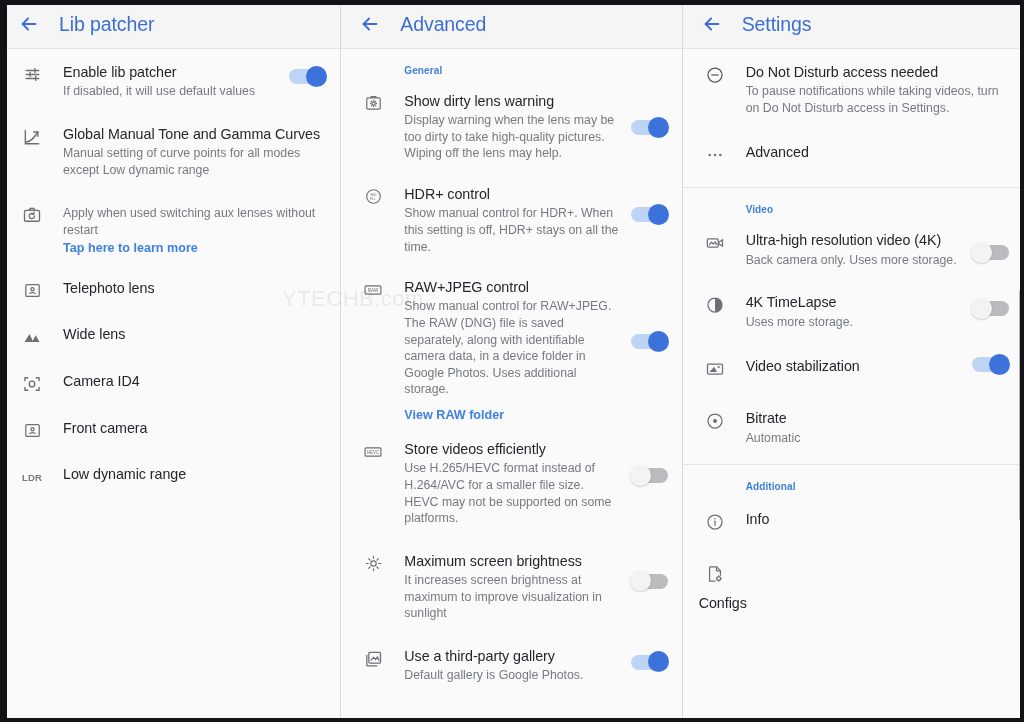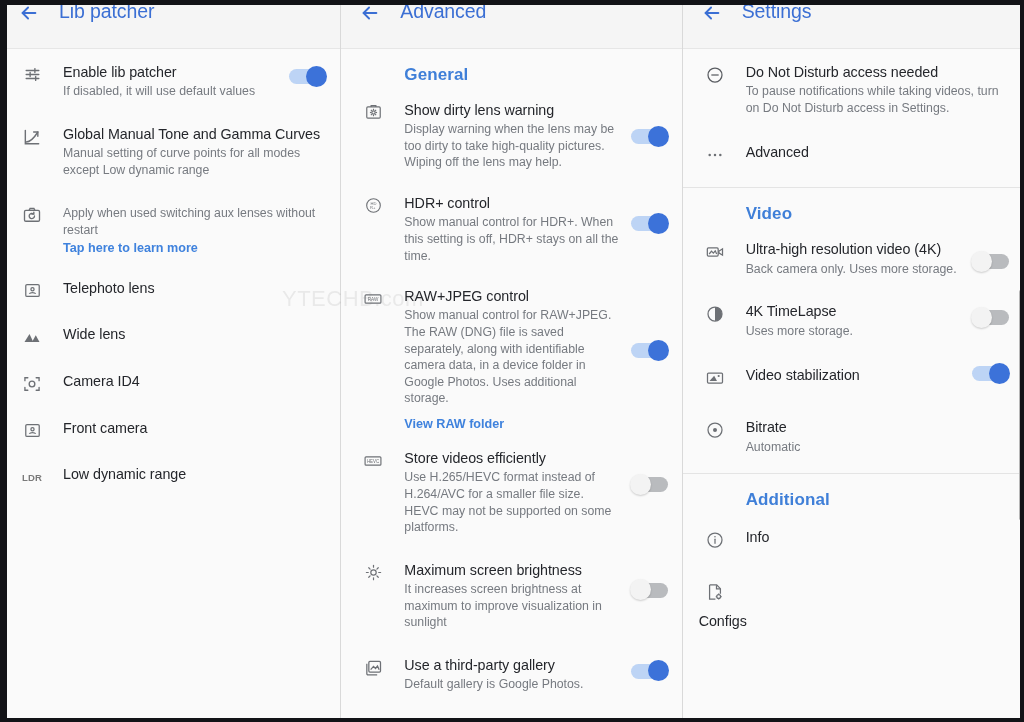--- a/index.html
+++ b/index.html
@@ -31,21 +31,21 @@
   }
   #frame-top { left:0; top:0; width:1024px; height:5px; }
   #frame-bottom { left:0; bottom:0; width:1024px; height:4px; }
   #frame-left { left:0; top:0; width:7px; height:722px; }
   #frame-right { right:0; top:0; width:4px; height:722px; }
 
   
   .appbar {
     height: 49px;
     display: flex;
-    align-items: flex-start;
+    align-items: center;
     background: #f5f5f5;
     border-bottom: 1px solid #e6e6e6;
     padding-left: 16px;
   }
   .back-icon {
     width: 26px; height: 26px;
     flex: 0 0 26px;
     display: flex; align-items: center; justify-content: center;
     margin-right: 17px;
     cursor: pointer;
@@ -55,21 +55,21 @@
     font-size: 19.5px;
     color: #3b6fd4;
     letter-spacing: -0.1px;
     white-space: nowrap;
   }
 
   
   .list { padding-top: 0; }
   .section-label {
     color: #3f7fd8;
-    font-size: 17px;
+    font-size: 10px;
     font-weight: bold;
     padding: 16px 0 4px 63px;
     letter-spacing: 0.1px;
   }
   .divider {
     height: 1px;
     background: #e4e4e4;
     margin: 6px 0 0 0;
   }
   .row {

